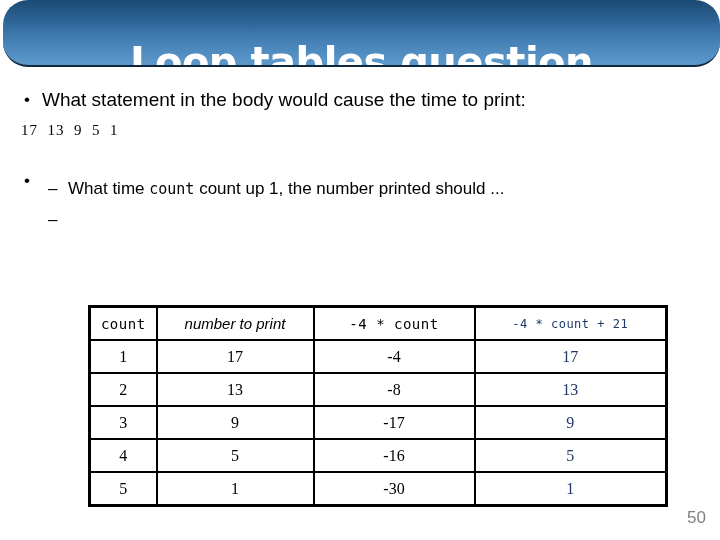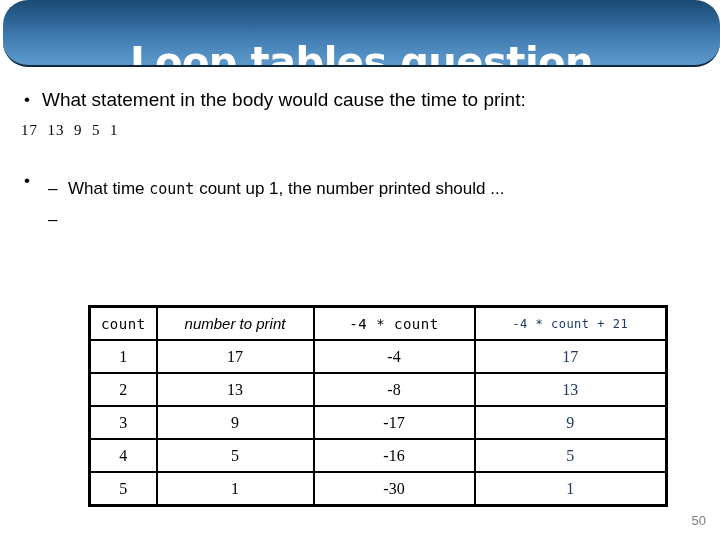--- a/index.html
+++ b/index.html
@@ -157,21 +157,21 @@
     font-weight: bold;
     color: #1f3864;
   }
 
   
   #page-number {
     position: absolute;
     right: 14px;
     bottom: 12px;
     font-family: "Liberation Sans", sans-serif;
-    font-size: 13px;
+    font-size: 17px;
     color: #808080;
   }
 </style>
 </head>
 <body>
 
 <div id="title-banner">
   <div id="title-text">Loop tables question</div>
 </div>
 

